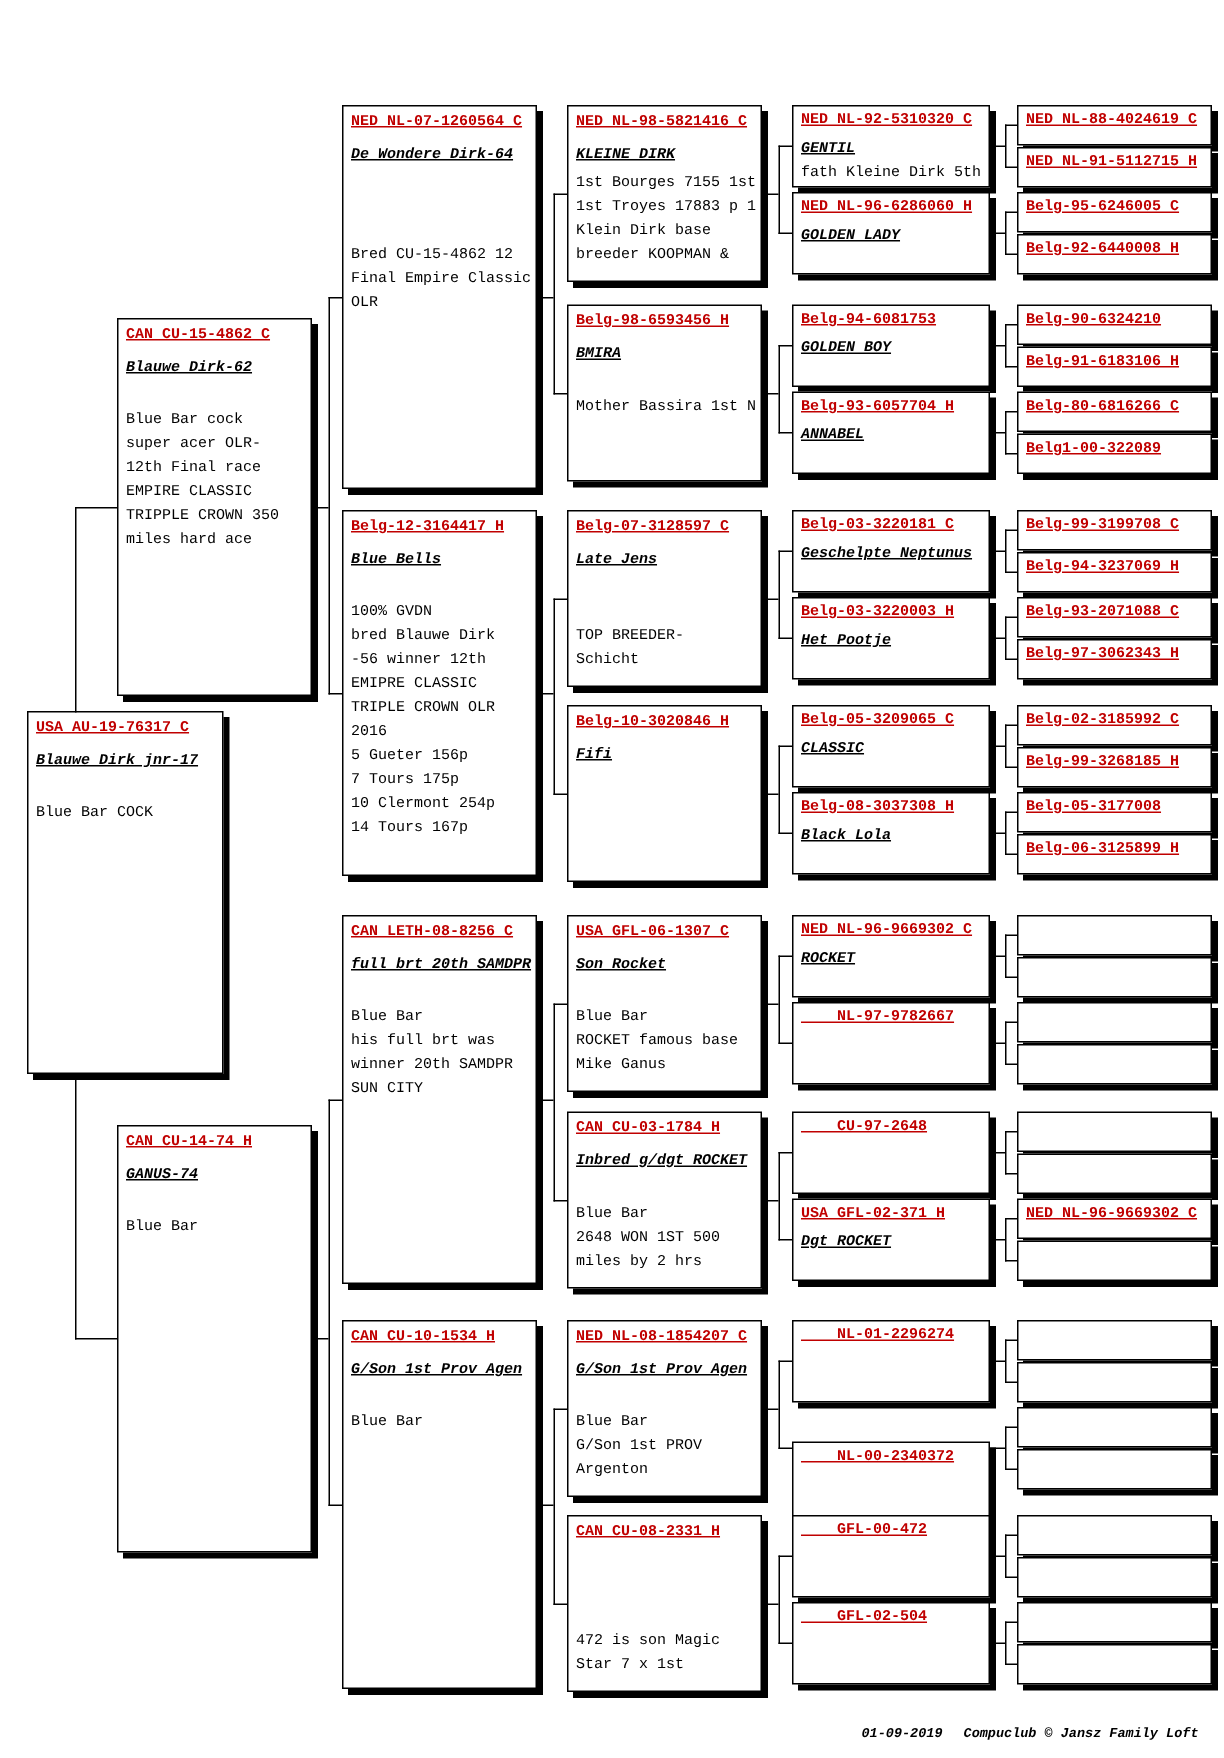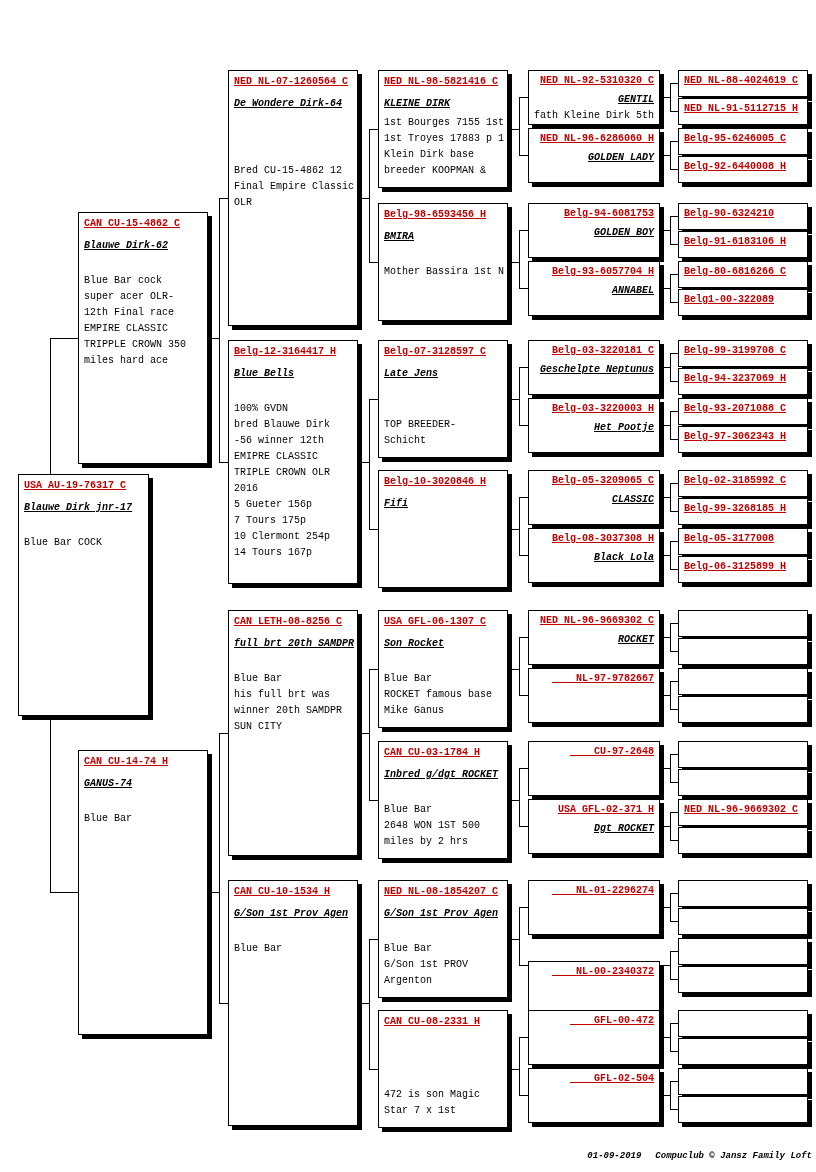--- a/index.html
+++ b/index.html
@@ -6,32 +6,32 @@
   .page{position:relative;width:816px;height:1172px;background:#fff;overflow:hidden;
         font-family:"Liberation Mono","DejaVu Sans Mono",monospace;}
   .title{position:absolute;top:8px;left:0;width:100%;text-align:center;margin:0;
          font-family:"Liberation Sans","DejaVu Sans",sans-serif;font-size:22px;font-weight:normal;color:#000;}
   .pbox{position:absolute;background:#fff;border:1px solid #000;box-shadow:4px 4px 0 #000;
         box-sizing:border-box;padding:4px 5px;overflow:hidden;font-size:10px;color:#000;}
   .ring{color:#c00000;font-weight:bold;text-decoration:underline;line-height:14px;min-height:14px;white-space:pre;}
   .pname{font-style:italic;font-weight:bold;text-decoration:underline;margin-top:8px;line-height:14px;min-height:14px;white-space:pre;}
   .body{margin-top:4px;}
   .line{height:16px;line-height:16px;white-space:pre;}
-  .small{padding:3px 5px;text-align:right;}
+  .small{padding:3px 5px;}
   .small .ring{line-height:13px;min-height:13px;}
   .small .pname{margin-top:6px;line-height:13px;min-height:13px;}
   .small .body{margin-top:2px;}
   .small .line{height:15px;line-height:15px;}
   .tiny{padding:3px 5px;}
   .cline{position:absolute;background:#000;}
   .loft{position:absolute;left:10px;top:1046px;color:#000;}
   .loft-name{font-size:13px;font-weight:bold;letter-spacing:1.5px;line-height:16px;}
   .loft-line{font-size:9.5px;line-height:16px;white-space:pre;}
   .loft-line:first-of-type{margin-top:8px;}
-  .footer{position:absolute;right:4px;top:1141px;font-size:9px;font-weight:bold;font-style:italic;
+  .footer{position:absolute;right:17px;top:1141px;font-size:9px;font-weight:bold;font-style:italic;
           color:#000;white-space:pre;}
   .footer .date{margin-right:14px;}
 </style>
 </head>
 <body>
 
 <div class="page">
   <div id="tree">
       <div class="pbox" style="left: 18px; top: 474px; width: 131px; height: 242px;">
         <div class="ring">USA AU-19-76317 C</div>

